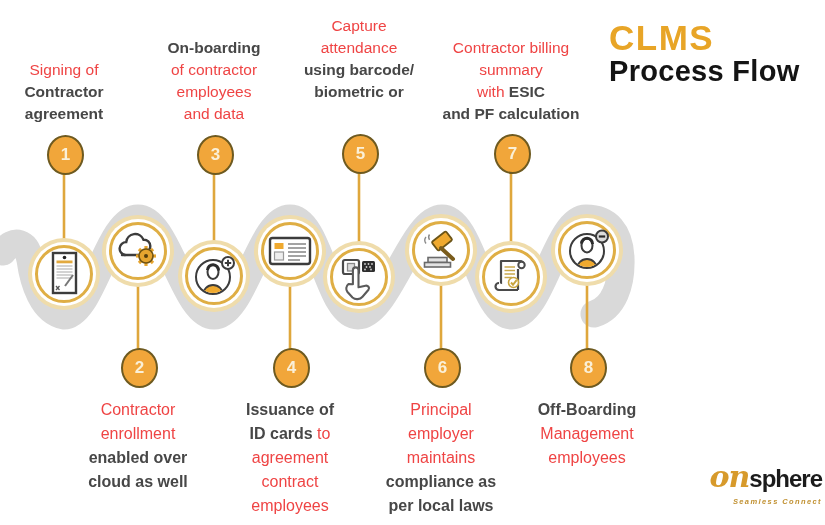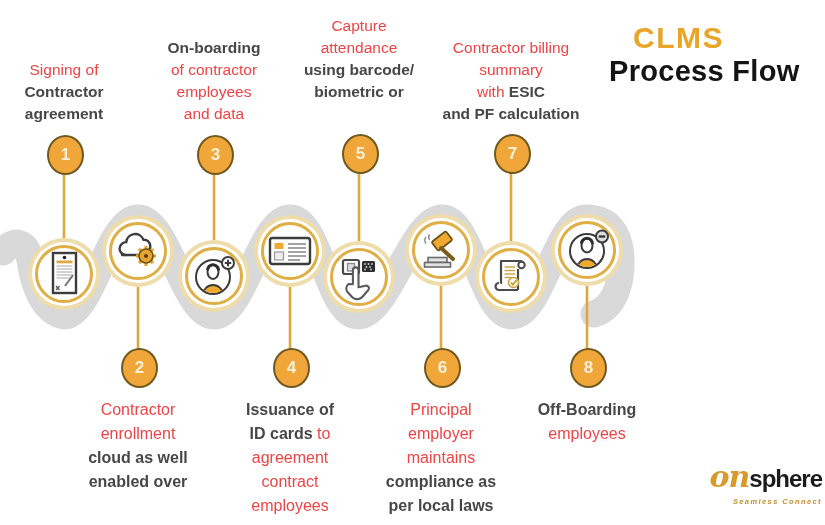--- a/index.html
+++ b/index.html
@@ -25,21 +25,21 @@
   }
   
   .label{position:absolute;width:160px;text-align:center;color:#6e6e6e;}
   .label .ln{white-space:nowrap;}
   .label.top{font-size:15.5px;line-height:22px;}
   .label.bottom{font-size:16px;line-height:24px;}
   .label .b{font-weight:bold;color:#474747;}
   .label .reg{color:#ef4444;}
   
   .title{position:absolute;left:609px;top:22px;}
-  .title .brand{font-weight:bold;font-size:30px;letter-spacing:1.5px;color:#e8a527;line-height:32px;margin-left:24px;}
+  .title .brand{font-weight:bold;font-size:35px;letter-spacing:1.5px;color:#e8a527;line-height:32px;}
   .title .sub{font-weight:bold;font-size:29px;letter-spacing:0.3px;color:#141414;line-height:32px;margin-top:1px;}
   
   .logo{position:absolute;left:660px;top:460px;width:162px;text-align:right;}
   .logo .wordmark{line-height:34px;white-space:nowrap;}
   .logo .on{font-family:"DejaVu Serif",serif;font-style:italic;font-weight:bold;font-size:30px;color:#d79a2b;letter-spacing:-1px;margin-top:32px;}
   .logo .sphere{font-weight:bold;font-size:24px;color:#1b1b1b;letter-spacing:-1px;}
   .logo .tagline{font-size:7.5px;font-weight:bold;font-style:italic;color:#c09030;letter-spacing:1.4px;margin-top:-2px;}
 </style>
 </head>
 <body>
@@ -236,39 +236,40 @@
   <div class="label top" style="left:431px;top:37px">
     <div class="ln"><span class="reg">Contractor billing</span></div>
     <div class="ln"><span class="reg">summary</span></div>
     <div class="ln"><span class="reg">with </span><span class="b">ESIC</span></div>
     <div class="ln"><span class="b">and PF calculation</span></div>
   </div>
 
   <div class="label bottom" style="left:58px;top:398px">
     <div class="ln"><span class="reg">Contractor</span></div>
     <div class="ln"><span class="reg">enrollment</span></div>
+    <div class="ln"><span class="b">enabled over</span></div>
     <div class="ln"><span class="b">cloud as well</span></div>
-    <div class="ln"><span class="b">enabled over</span></div>
   </div>
   <div class="label bottom" style="left:210px;top:398px">
     <div class="ln"><span class="b">Issuance of</span></div>
     <div class="ln"><span class="b">ID cards</span><span class="reg"> to</span></div>
     <div class="ln"><span class="reg">agreement</span></div>
     <div class="ln"><span class="reg">contract</span></div>
     <div class="ln"><span class="reg">employees</span></div>
   </div>
   <div class="label bottom" style="left:361px;top:398px">
     <div class="ln"><span class="reg">Principal</span></div>
     <div class="ln"><span class="reg">employer</span></div>
     <div class="ln"><span class="reg">maintains</span></div>
     <div class="ln"><span class="b">compliance as</span></div>
     <div class="ln"><span class="b">per local laws</span></div>
   </div>
   <div class="label bottom" style="left:507px;top:398px">
     <div class="ln"><span class="b">Off-Boarding</span></div>
+    <div class="ln"><span class="reg">Management</span></div>
     <div class="ln"><span class="reg">employees</span></div>
   </div>
 
   <div class="title">
     <div class="brand">CLMS</div>
     <div class="sub">Process Flow</div>
   </div>
 
   <div class="logo">
     <div class="wordmark">

